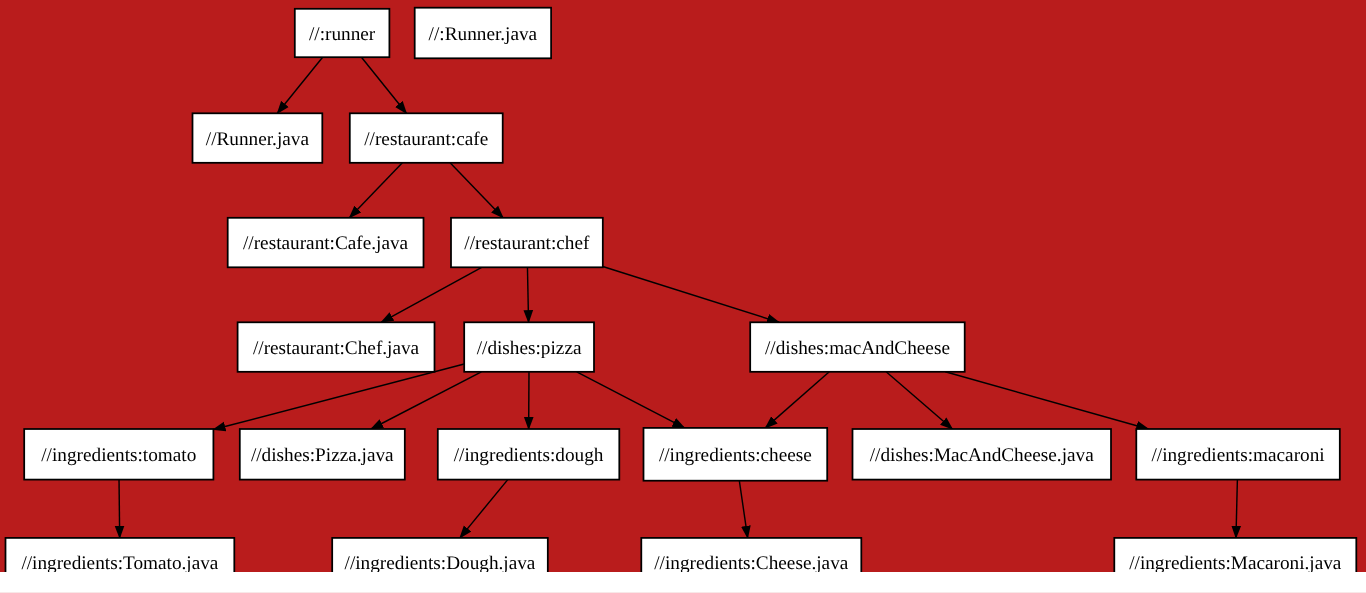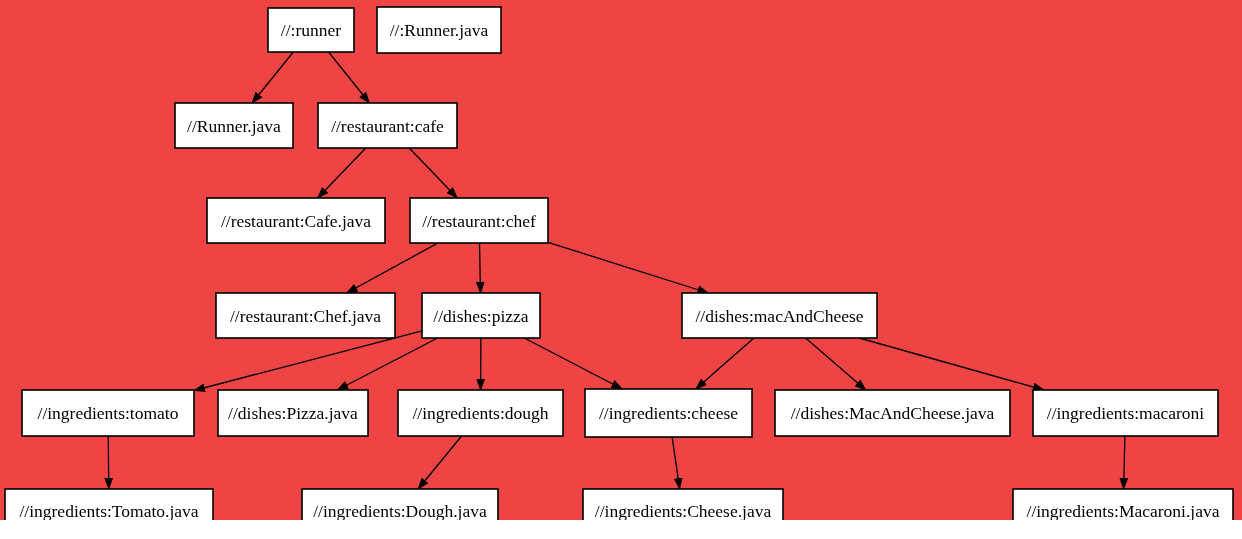--- a/index.html
+++ b/index.html
@@ -4,21 +4,21 @@
 <style>
   html, body {
     margin: 0;
     padding: 0;
     background: #ffffff;
   }
   #canvas-wrap {
     position: relative;
     width: 1242px;
     height: 520px;
-    background: #ef4444;
+    background: #b91c1c;
     overflow: hidden;
   }
   svg {
     display: block;
     font-family: "Liberation Serif", "DejaVu Serif", serif;
   }
   .graph-edge {
     stroke: #000000;
     stroke-width: 1.3;
     fill: none;

